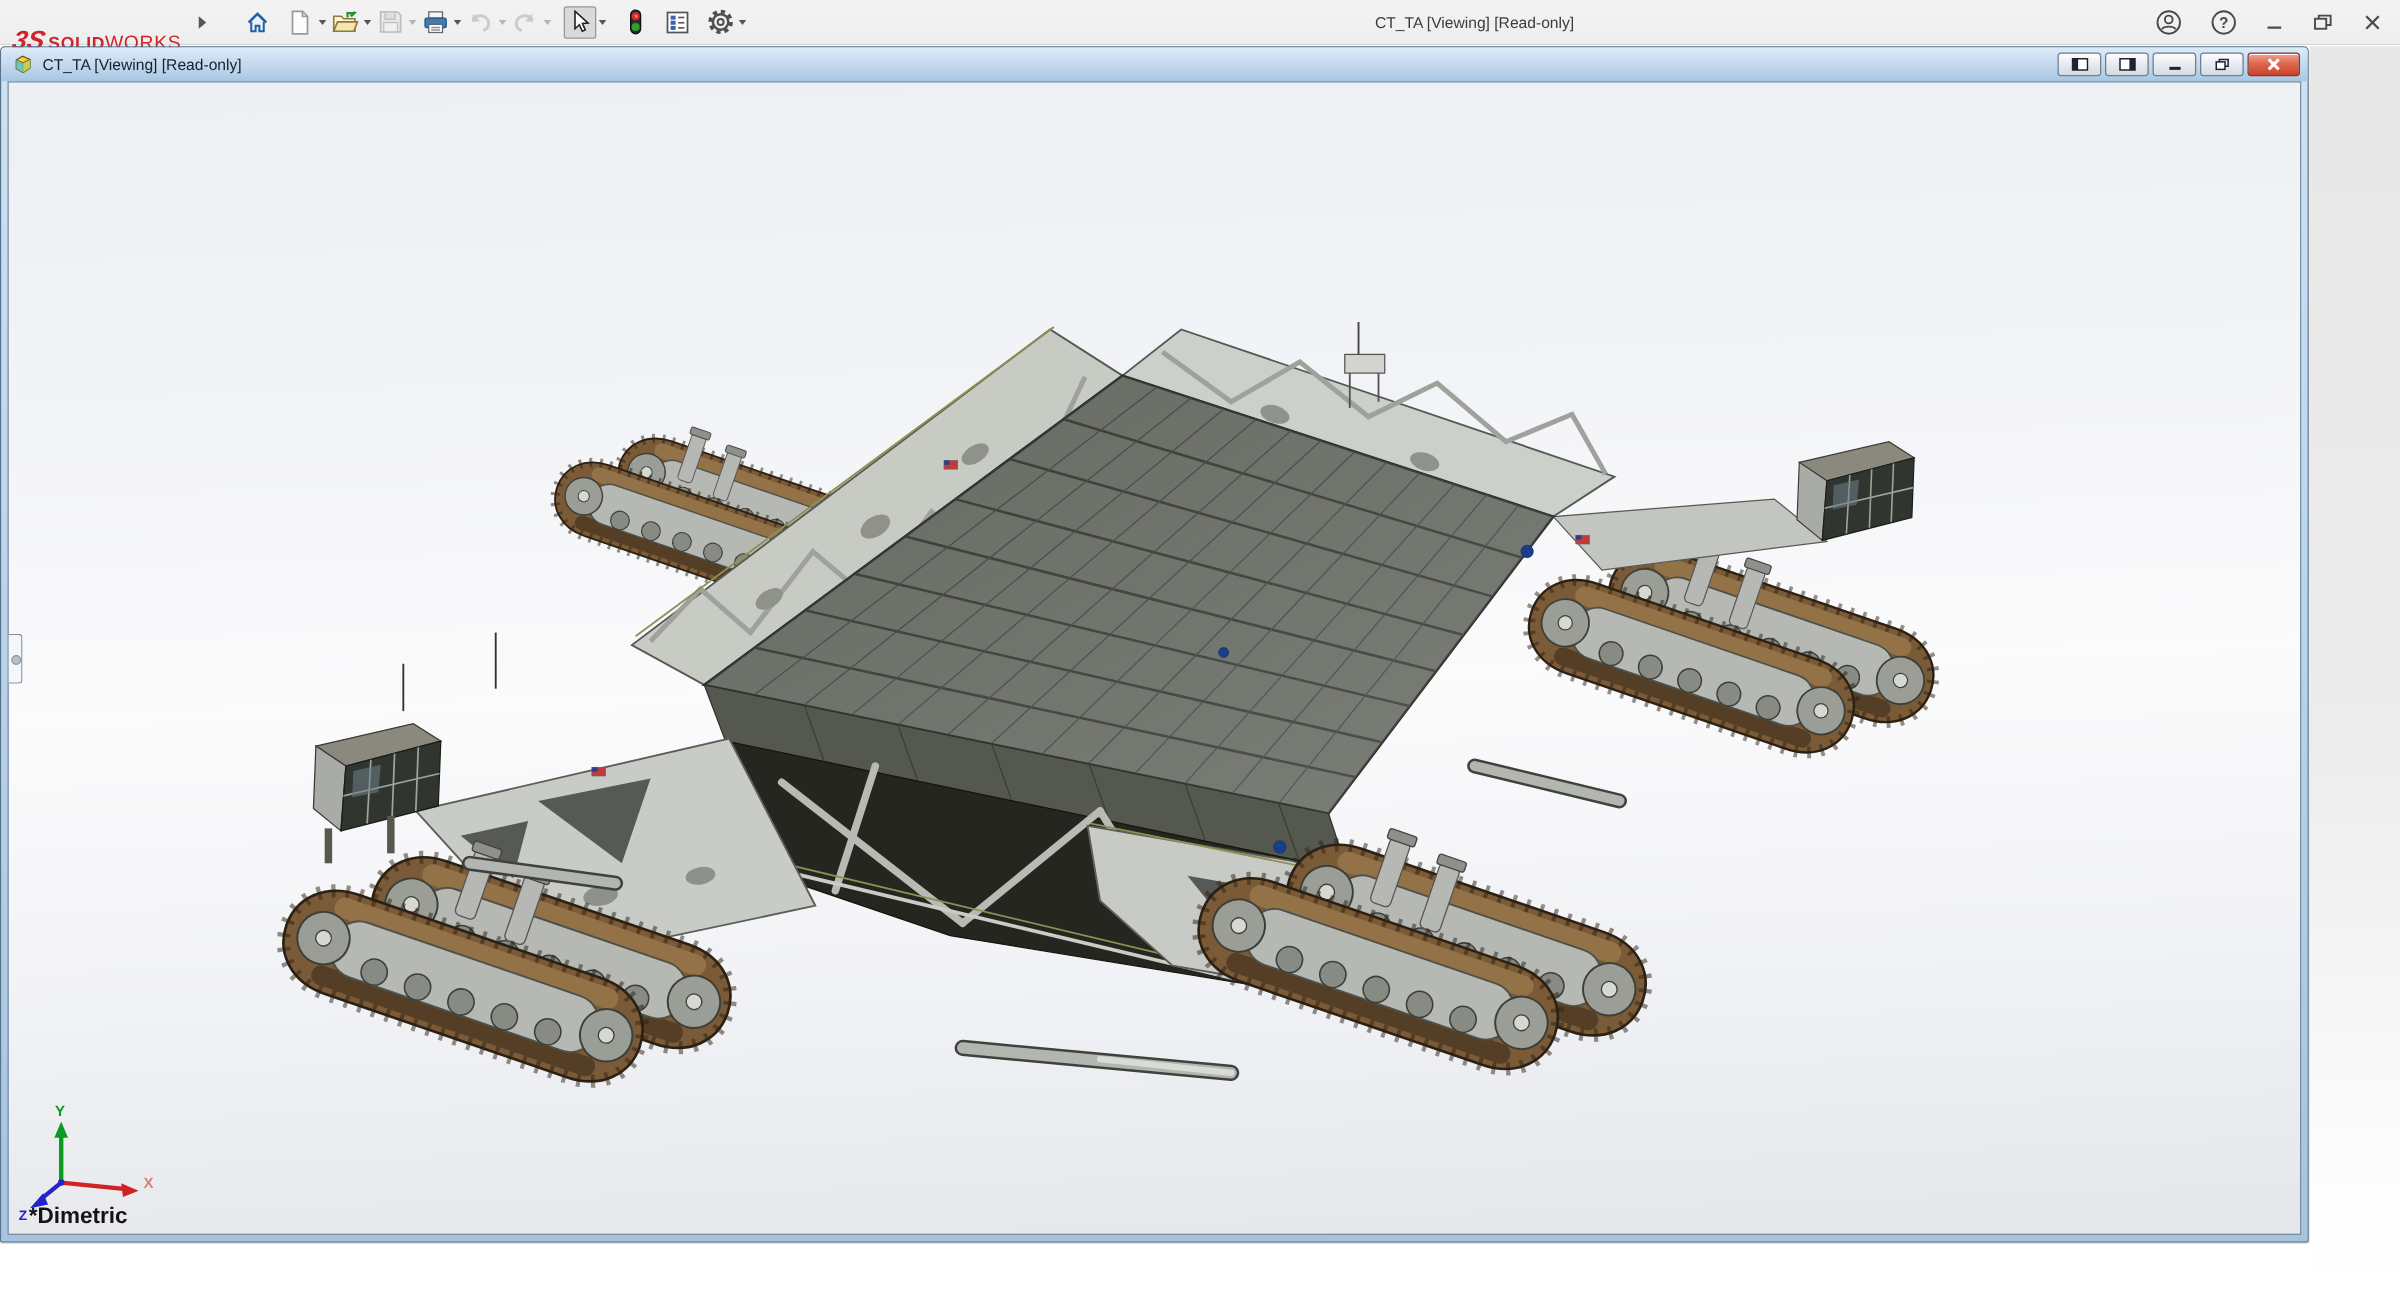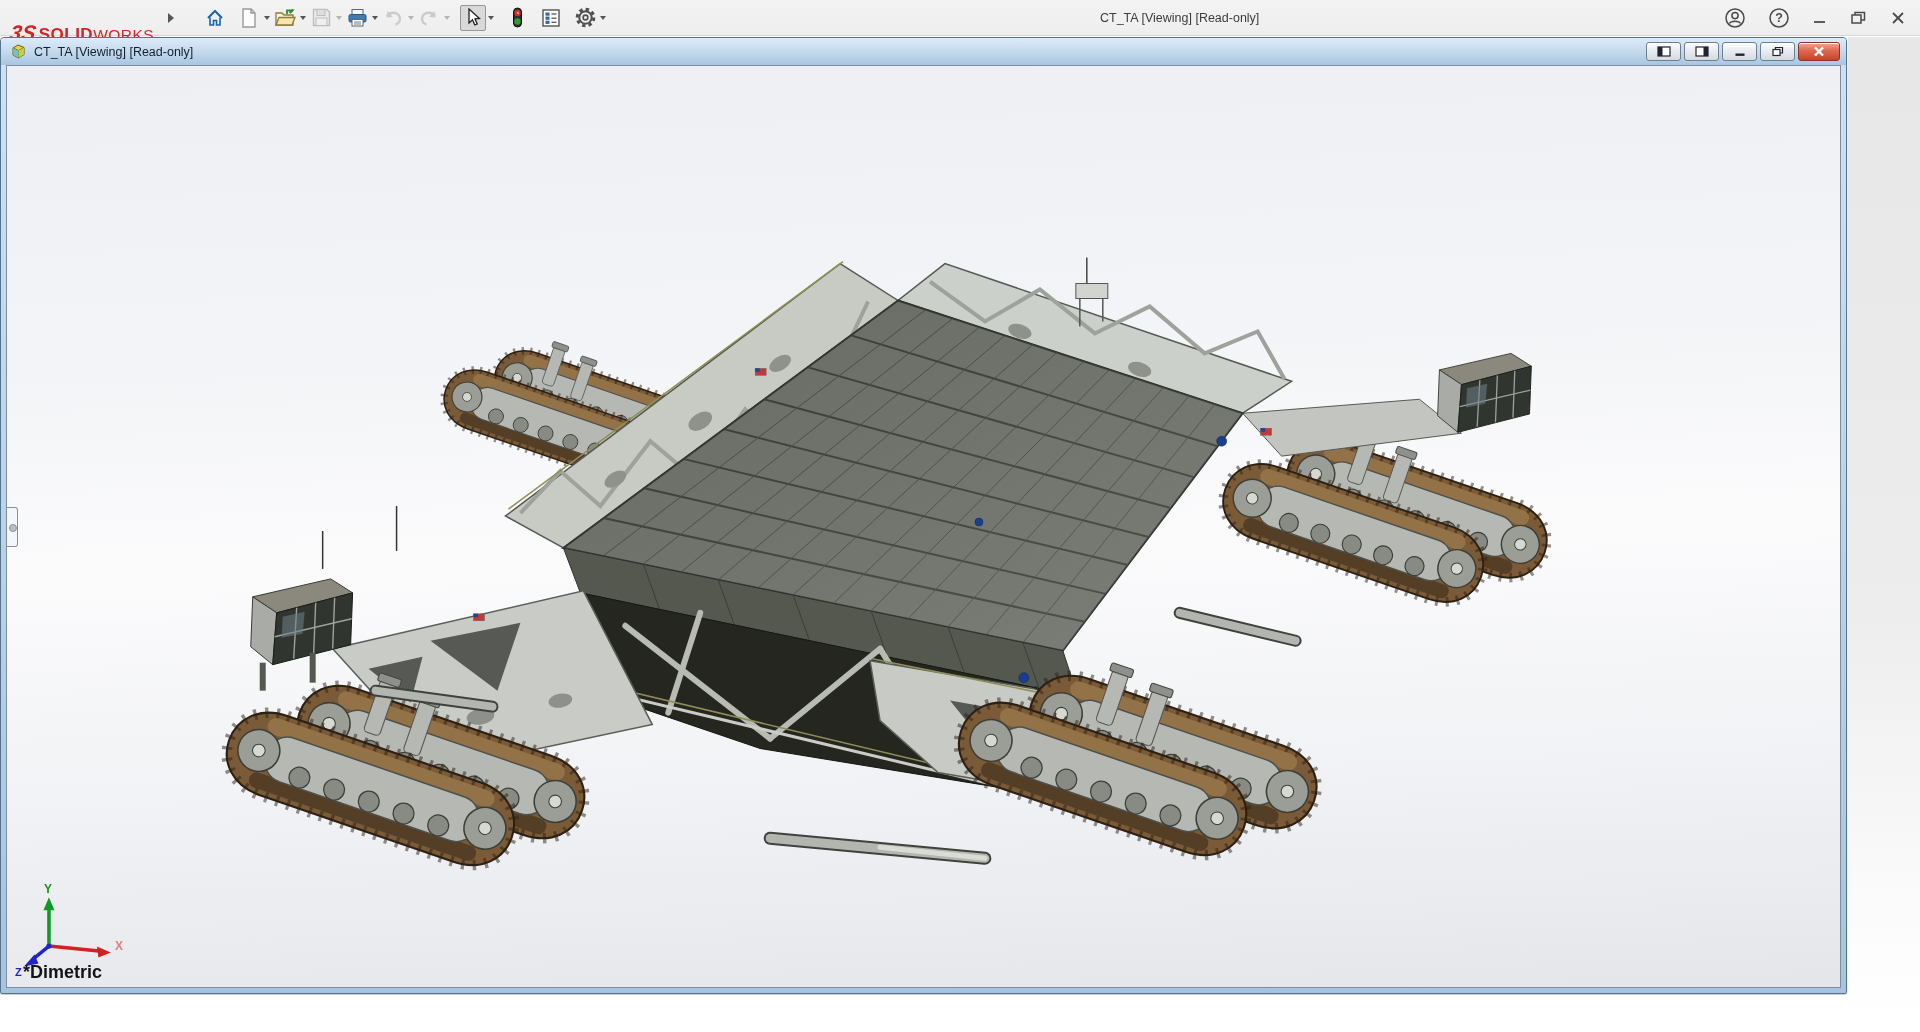--- a/index.html
+++ b/index.html
@@ -7,21 +7,21 @@
               font-family:"Liberation Sans", sans-serif; }
   .app { position:relative; width:1920px; height:1032px; background:#ffffff; }
 
   
   .appbar { position:absolute; left:0; top:0; width:1920px; height:36px;
             background:linear-gradient(#f3f3f3,#eeeeee); border-bottom:1px solid #d7d7d7;
             display:flex; align-items:center; }
   .brand { display:flex; align-items:baseline; margin-left:10px; white-space:nowrap; }
   .brand .glyph { font-style:italic; font-weight:bold; font-size:21px; color:#d2232a;
                   transform:skewX(-12deg); display:inline-block; margin-right:3px; }
-  .brand .solid { font-weight:bold; font-size:17px; color:#d2232a; letter-spacing:.5px; }
+  .brand .solid { font-weight:bold; font-size:14px; color:#d2232a; letter-spacing:.5px; }
   .brand .works { font-weight:400; font-size:15.5px; color:#d2232a; letter-spacing:.5px;margin-top:36px; }
   .flyout { margin-left:14px; width:0; height:0; border-left:6px solid #555;
             border-top:5px solid transparent; border-bottom:5px solid transparent; }
   .tbar { display:flex; align-items:center; margin-left:28px; }
   .tbtn { width:26px; height:26px; display:flex; align-items:center; justify-content:center;
           border:1px solid transparent; border-radius:2px; }
   .tbtn.pressed { background:#d9d9d9; border-color:#979797; }
   .tbtn svg { display:block; }
   .dd { width:10px; height:26px; display:flex; align-items:center; justify-content:center; }
   .dd::after { content:""; width:0; height:0; border-top:4px solid #555;

